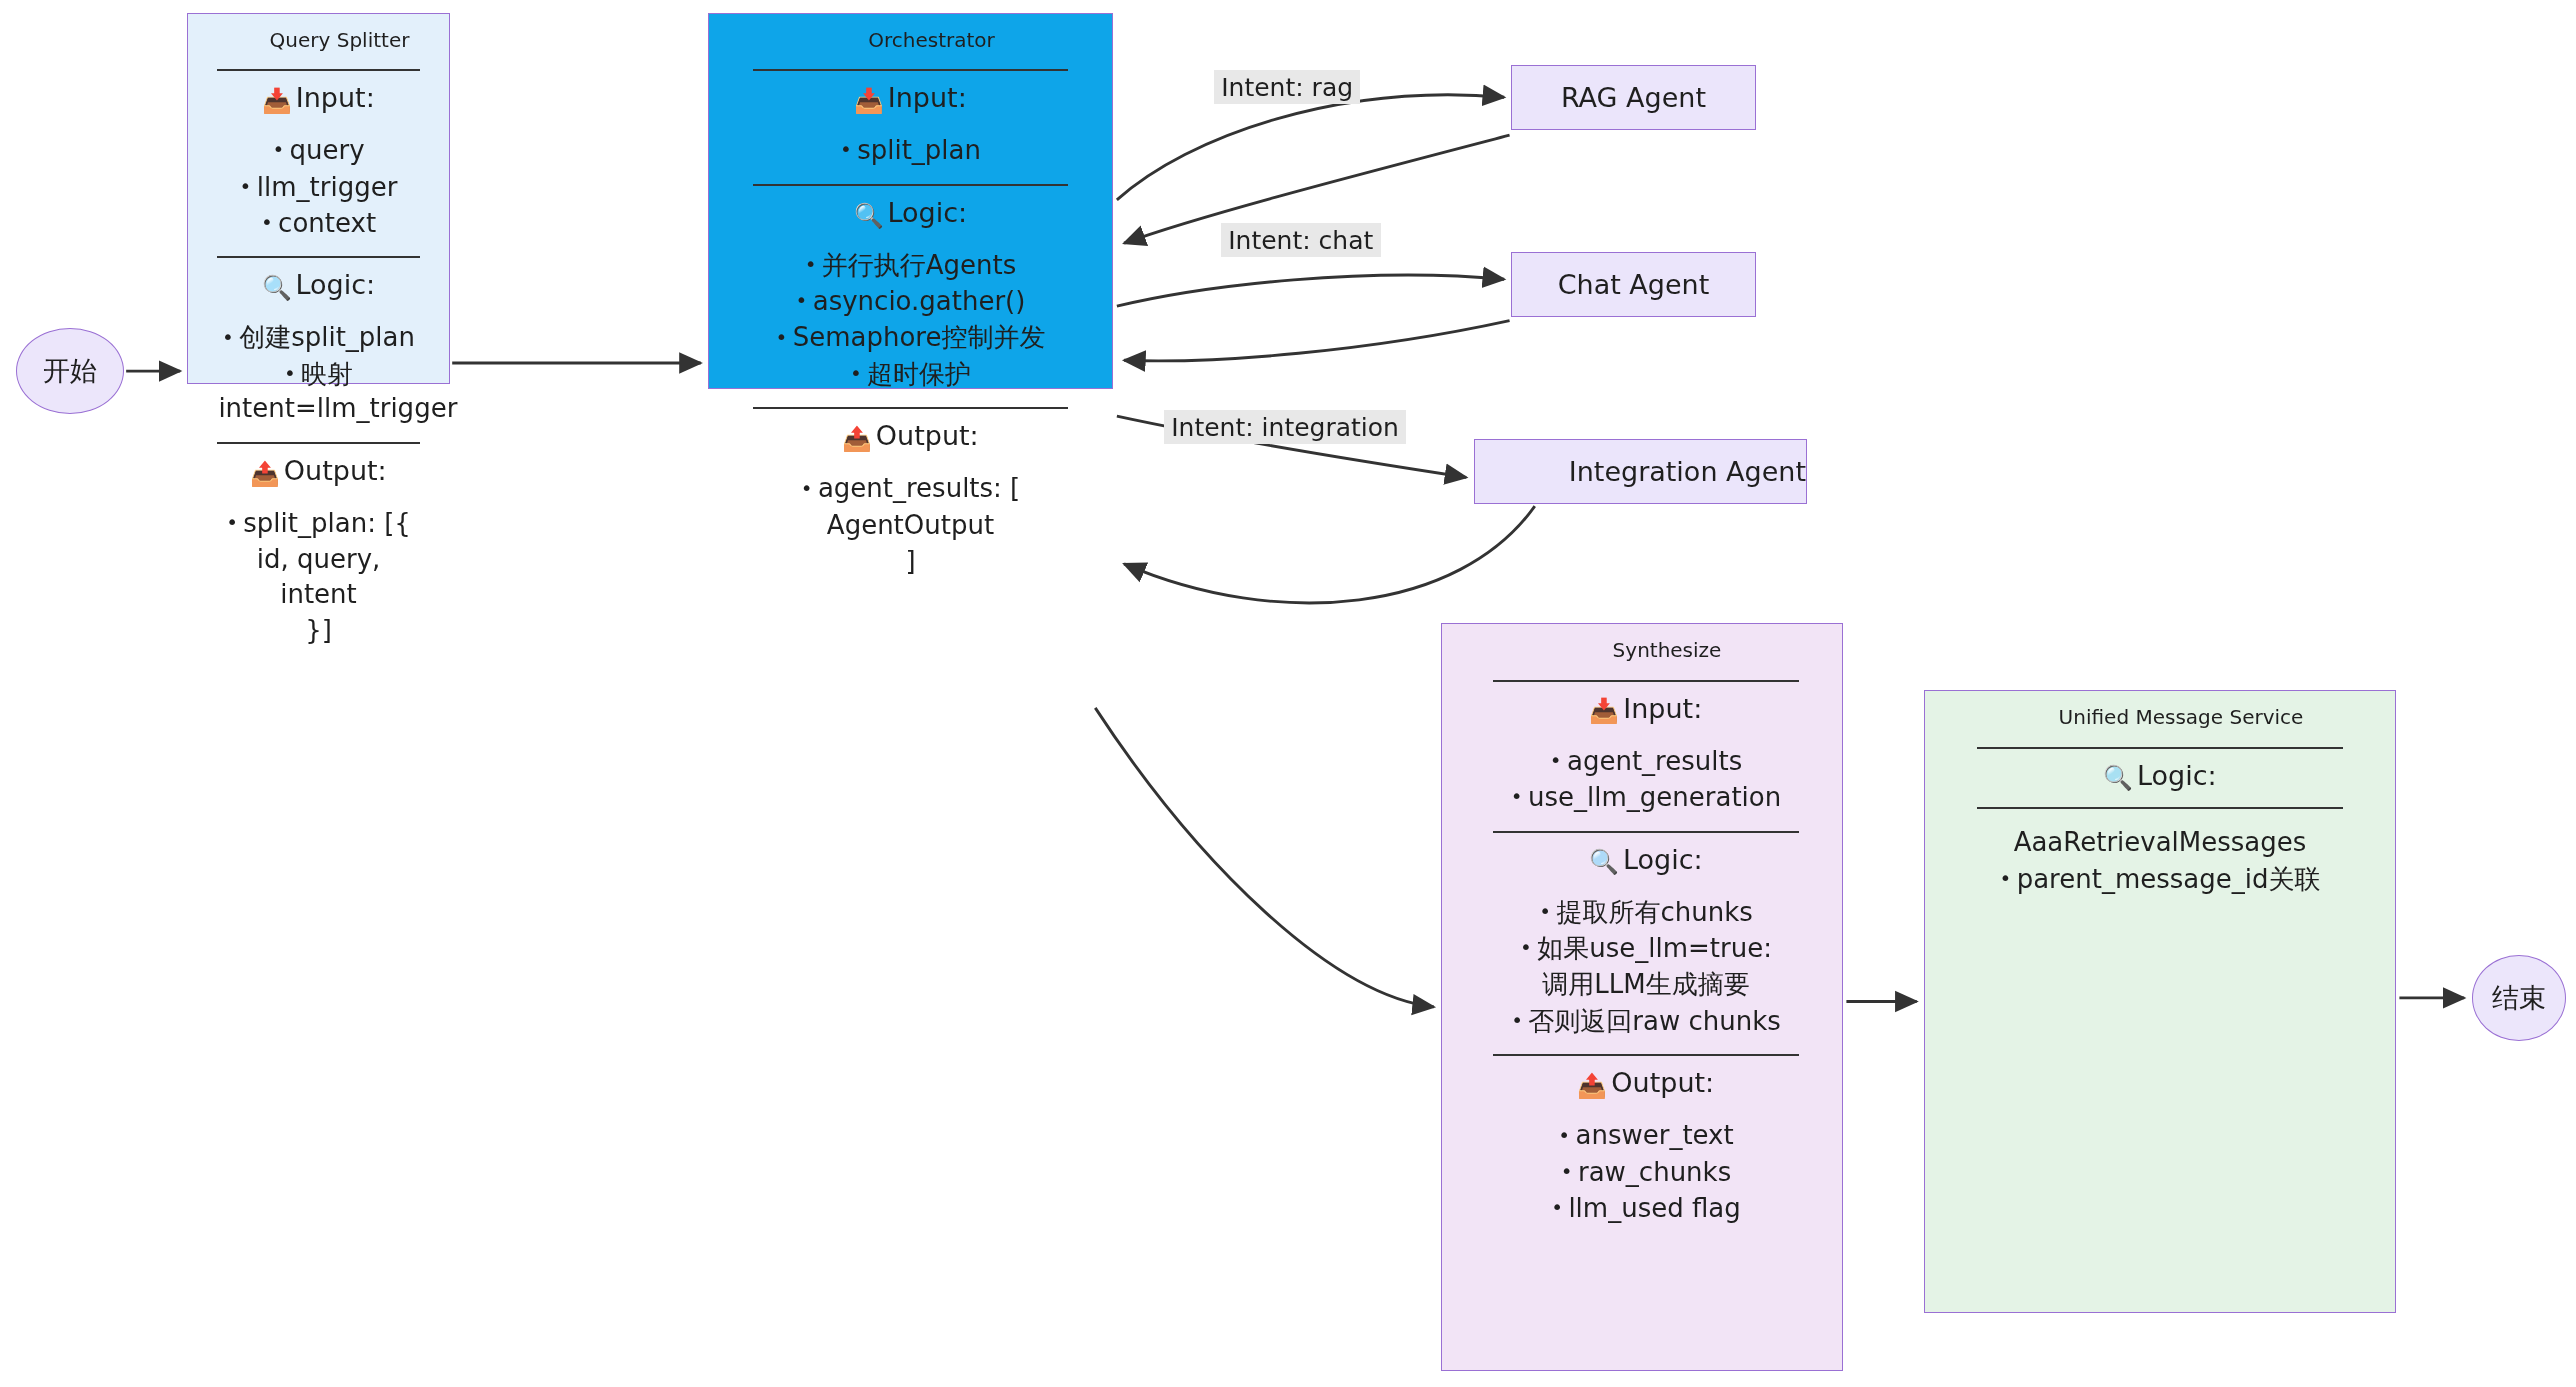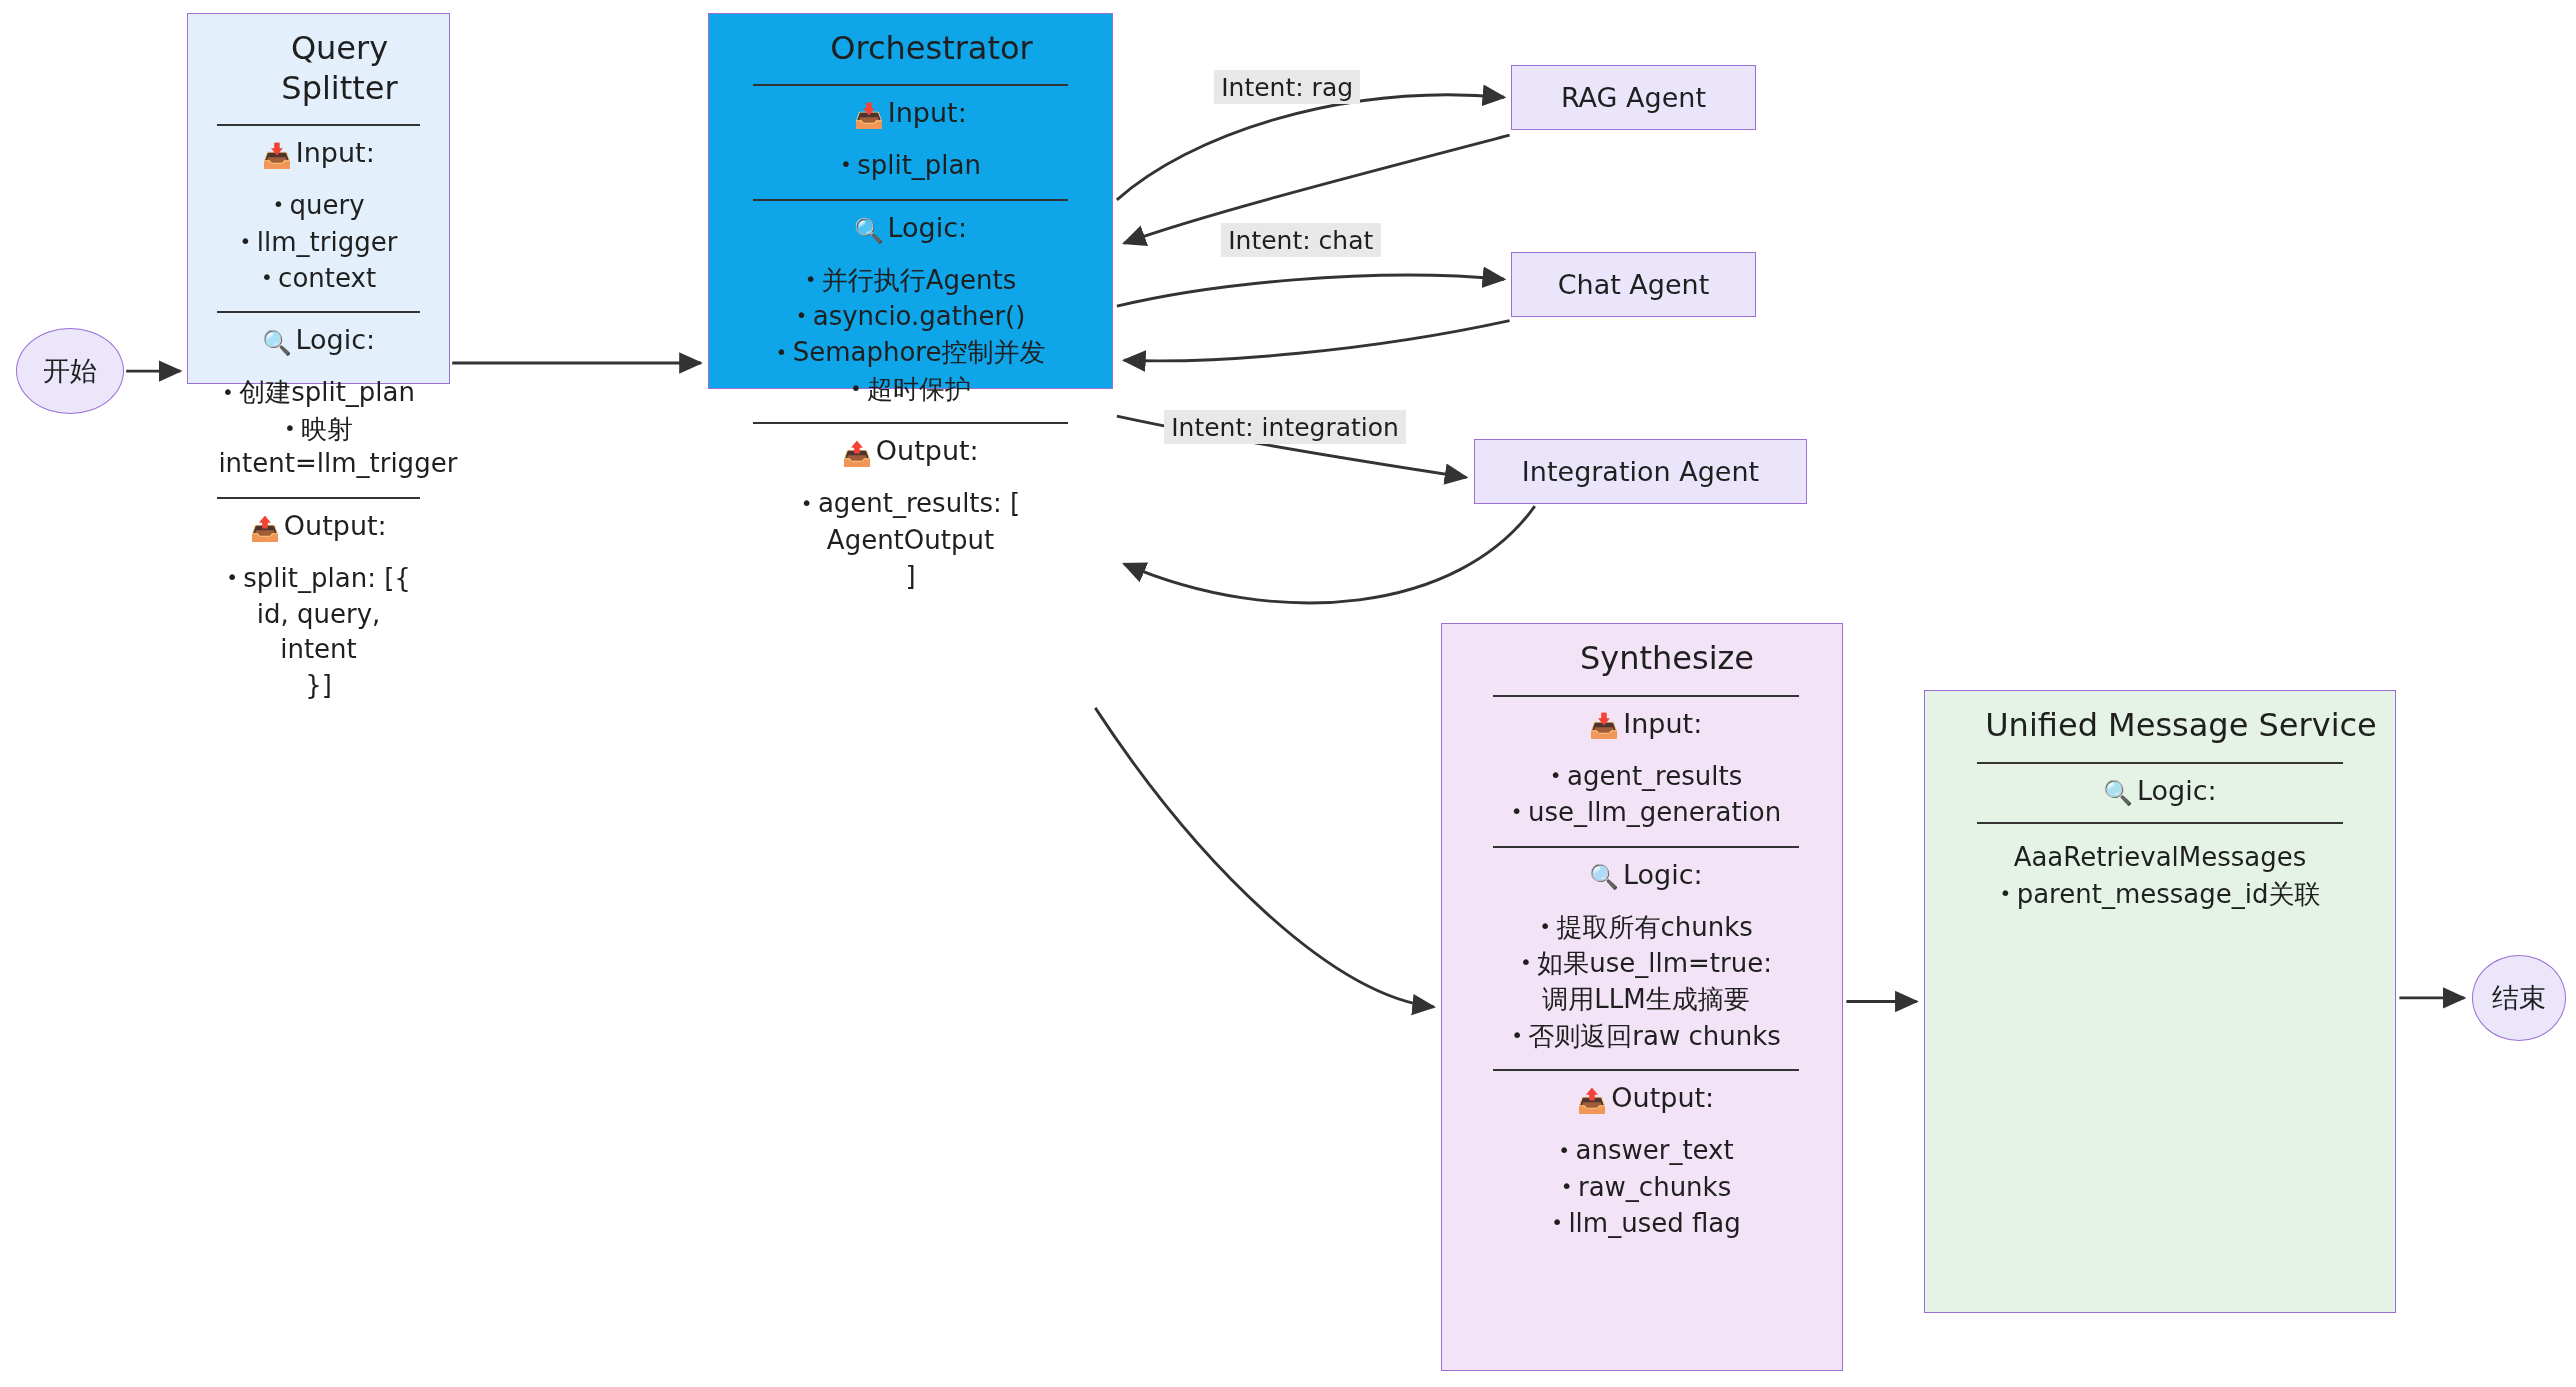--- a/index.html
+++ b/index.html
@@ -28,21 +28,21 @@
     pointer-events: none;
   }
   .node {
     position: absolute;
     box-sizing: border-box;
     border: 1.8px solid #9a70d4;
     text-align: center;
     color: #1f1f1f;
   }
   .node-title {
-    font-size: 32px;
+    font-size: 20px;
     line-height: 1.25;
     padding-top: 14.4px;
     padding-bottom: 3.6px;
     margin-left: 42px;
   }
   .sep {
     height: 0;
     border-top: 2.7px solid #333333;
     margin: 12.6px auto 9px auto;
     width: 78%;
@@ -93,21 +93,21 @@
   }
   #node-chat-agent {
     left: 1511px; top: 252px; width: 245px; height: 65px;
     background: #ebe5fb;
     display: flex; align-items: center; justify-content: center;
     font-size: 27px;
   }
   #node-integration-agent {
     left: 1474px; top: 439px; width: 333px; height: 65px;
     background: #ebe5fb;
-    display: flex; align-items: center; justify-content: center;
+    display: flex; align-items: center; justify-content: flex-end;
     font-size: 27px;
   }
   #node-synthesize {
     left: 1441px; top: 623px; width: 402px; height: 748px;
     background: #f2e4f6;
     padding-left: 8px;
   }
   #node-unified-message-service {
     left: 1924px; top: 690px; width: 472px; height: 623px;
     background: #e4f3e6;

